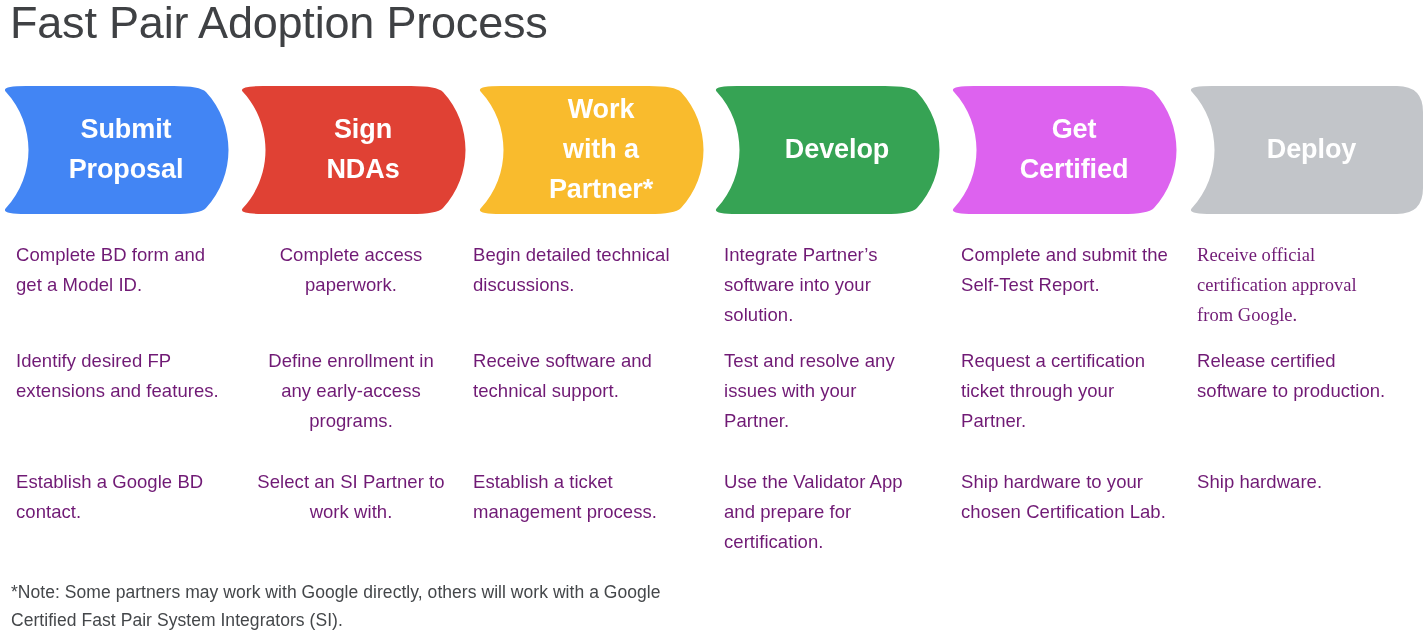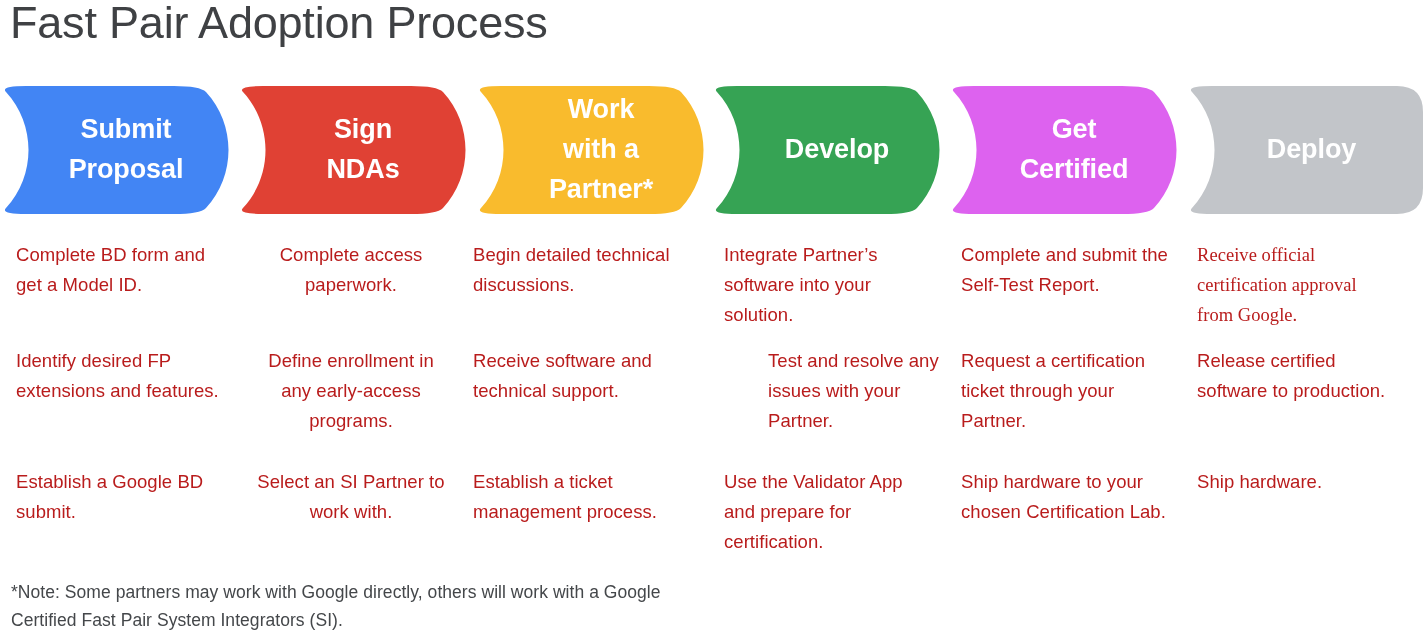--- a/index.html
+++ b/index.html
@@ -79,21 +79,21 @@
   }
   .step-column {
     position: absolute;
     top: 0;
   }
   .step-item {
     position: absolute;
     left: 0;
     font-size: 18.5px;
     line-height: 1.63;
-    color: #b91c1c;
+    color: #701a75;
     letter-spacing: 0.05px;
   }
   .step-item.r0 { top: 0px; }
   .step-item.r1 { top: 106px; }
   .step-item.r2 { top: 227px; }
 
   
   #footnote {
     position: absolute;
     left: 11px;
@@ -151,35 +151,35 @@
         <path d="M 26 0 L 211 0 Q 237 0 237 26 L 237 102 Q 237 128 211 128 L 26 128 Q 0 128 6 122 C 36 89.6 36 38.4 6 6 Q 0 0 26 0 Z" fill="#c2c5c9"></path>
       </svg>
       <div class="chevron-label small-pad">Deploy</div>
     </div>
   </div>
 
 <div id="steps-columns">
     <div class="step-column" style="left: 16px; width: 215px; height: 310px;">
       <div class="step-item r0" style="width: 215px;">Complete BD form and get a Model ID.</div>
       <div class="step-item r1" style="width: 215px;">Identify desired FP extensions and features.</div>
-      <div class="step-item r2" style="width: 215px;">Establish a Google BD submit.</div>
+      <div class="step-item r2" style="width: 215px;">Establish a Google BD contact.</div>
     </div>
     <div class="step-column" style="left: 251px; width: 200px; height: 310px; text-align: center;">
       <div class="step-item r0" style="width: 200px;">Complete access paperwork.</div>
       <div class="step-item r1" style="width: 200px;">Define enrollment in any early-access programs.</div>
       <div class="step-item r2" style="width: 200px;">Select an SI Partner to work with.</div>
     </div>
     <div class="step-column" style="left: 473px; width: 215px; height: 310px;">
       <div class="step-item r0" style="width: 215px;">Begin detailed technical discussions.</div>
       <div class="step-item r1" style="width: 215px;">Receive software and technical support.</div>
       <div class="step-item r2" style="width: 215px;">Establish a ticket management process.</div>
     </div>
     <div class="step-column" style="left: 724px; width: 200px; height: 310px;">
       <div class="step-item r0" style="width: 200px;">Integrate Partner’s software into your solution.</div>
-      <div class="step-item r1" style="width: 200px; margin-left: 44px;">Test and resolve any issues with your Partner.</div>
+      <div class="step-item r1" style="width: 200px;">Test and resolve any issues with your Partner.</div>
       <div class="step-item r2" style="width: 200px;">Use the Validator App and prepare for certification.</div>
     </div>
     <div class="step-column" style="left: 961px; width: 215px; height: 310px;">
       <div class="step-item r0" style="width: 215px;">Complete and submit the Self-Test Report.</div>
       <div class="step-item r1" style="width: 215px;">Request a certification ticket through your Partner.</div>
       <div class="step-item r2" style="width: 215px;">Ship hardware to your chosen Certification Lab.</div>
     </div>
     <div class="step-column" style="left: 1197px; width: 190px; height: 310px;">
       <div class="step-item r0" style="width: 190px; font-family: Liberation Serif, serif;">Receive official certification approval from Google.</div>
       <div class="step-item r1" style="width: 190px;">Release certified software to production.</div>

